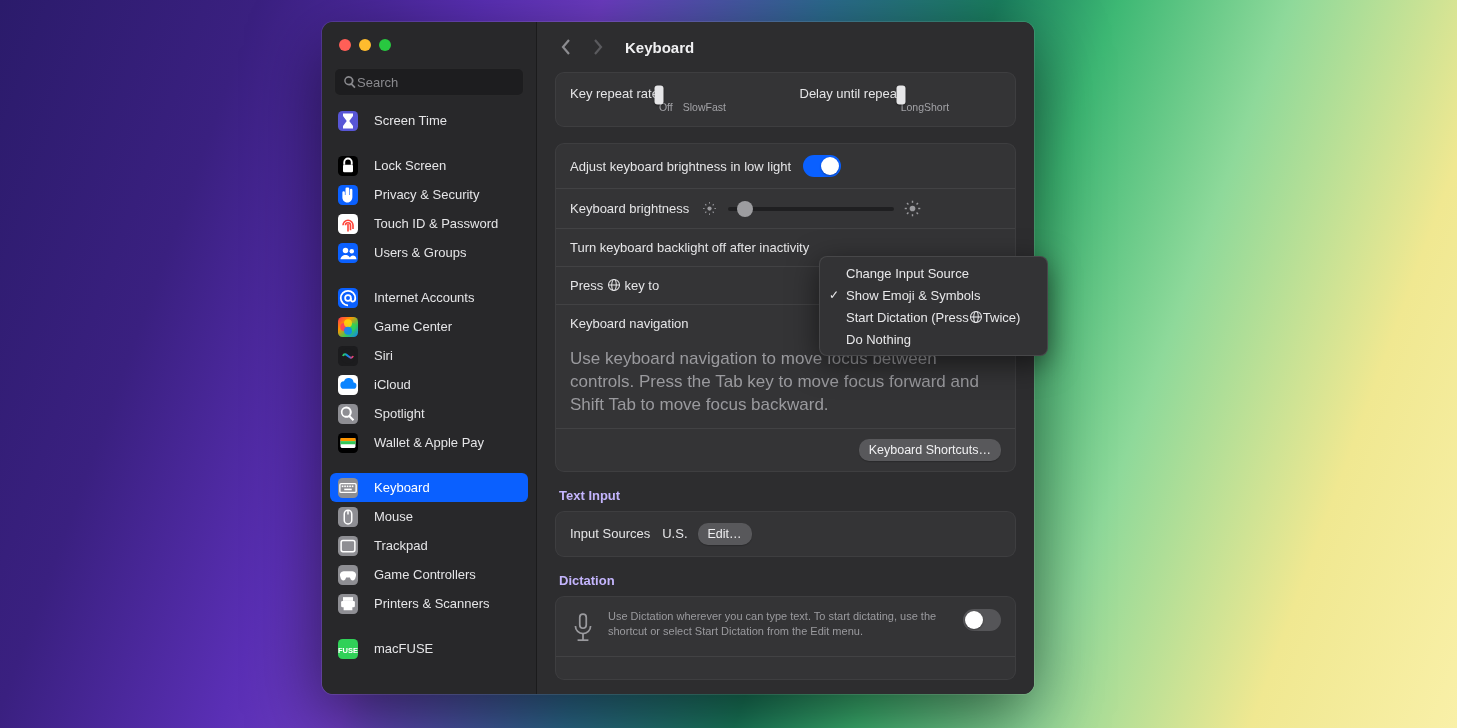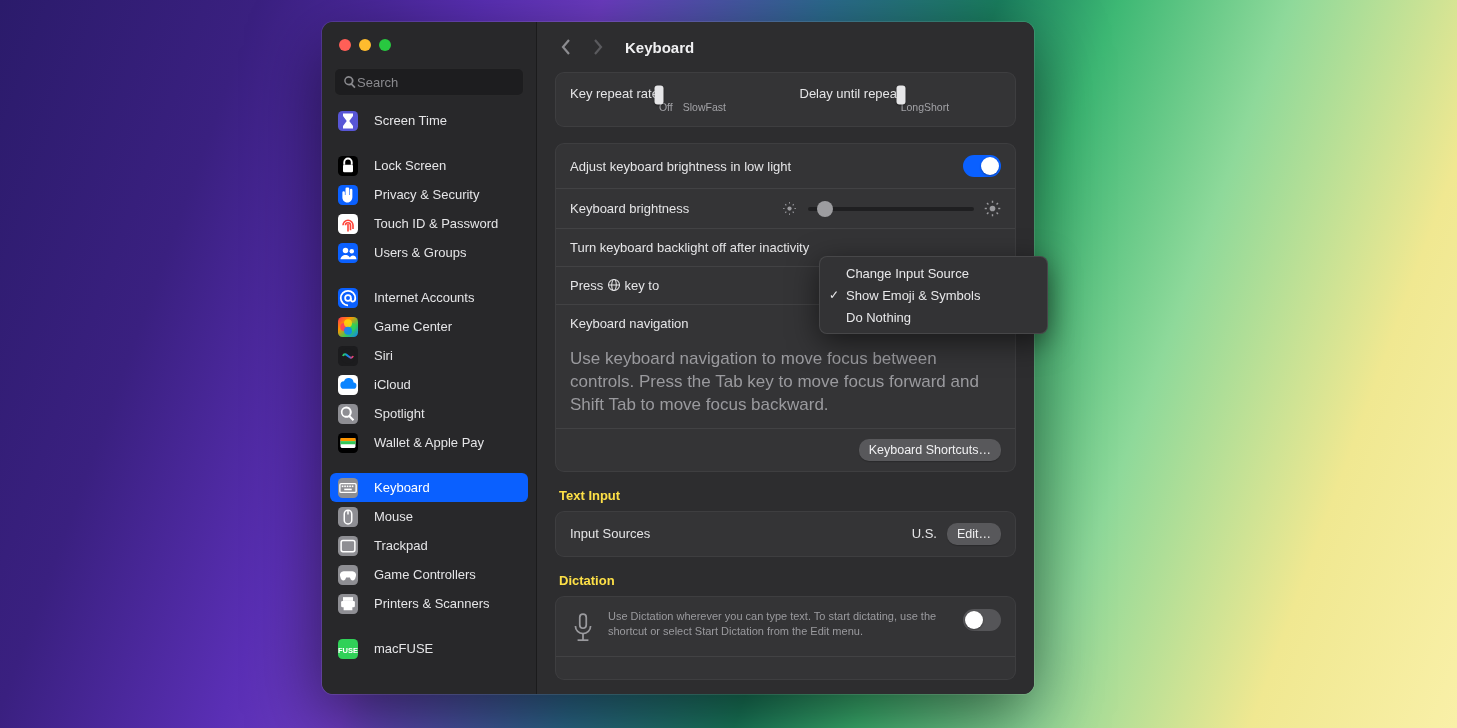--- a/index.html
+++ b/index.html
@@ -20,24 +20,24 @@
 .side-item .ico { width:20px; height:20px; border-radius:4.5px; display:flex; align-items:center; justify-content:center; flex-shrink:0; font-size:12px; color:#fff; }
 .side-gap { height:16px; }
 .content { flex:1; display:flex; flex-direction:column; background:#2d2d2f; position:relative; }
 .toolbar { height:50px; display:flex; align-items:center; padding:0 18px; gap:10px; }
 .nav-btn { width:22px; height:28px; display:flex; align-items:center; justify-content:center; color:#8c8c90; cursor:pointer; }
 .nav-btn svg{width:10px;height:16px;stroke:currentColor;stroke-width:2.2;fill:none}
 .title { color:#f0f0f2; font-size:15px; font-weight:700; margin-left:6px; }
 .main { flex:1; overflow-y:auto; padding:0 18px 18px; position:relative; }
 .main::-webkit-scrollbar{width:14px}.main::-webkit-scrollbar-thumb{background:rgba(120,120,128,.5);border-radius:10px;border:3px solid transparent;background-clip:content-box}
 .card { background:#343436; border:1px solid rgba(255,255,255,.05); border-radius:9px; margin-bottom:16px; }
-.row { padding:11px 14px; display:flex; align-items:center; justify-content:space-between; gap:12px; color:#e5e5e7; font-size:13px; border-top:1px solid rgba(255,255,255,.07); }
+.row { padding:11px 14px; display:flex; align-items:center; gap:12px; color:#e5e5e7; font-size:13px; border-top:1px solid rgba(255,255,255,.07); }
 .row:first-child { border-top:none; }
 .row.vertical { display:block; }
-.section-label { color:#fde047; font-size:13px; font-weight:600; padding:0 4px 8px; }
+.section-label { color:#c4b5fd; font-size:13px; font-weight:600; padding:0 4px 8px; }
 .sublabel { color:#9a9a9e; font-size:17px; line-height:1.35; margin-top:17px; }
 .slider-row { display:flex; gap:28px; padding:13px 14px 11px; }
 .slider-col { flex:1; display:flex; flex-direction:row;text-align:center; }
 .slider-title { color:#e5e5e7; font-size:13px; margin-bottom:14px; }
 .slider { position:relative; height:18px; }
 .track { position:absolute; left:0; right:0; top:50%; height:4px; background:#1f1f21; border-radius:2px; transform:translateY(-50%); }
 .ticks { position:absolute; left:0; right:0; top:2px; height:14px; display:flex; justify-content:space-between; }
 .ticks span { width:1px; background:#6a6a6e; }
 .knob { position:absolute; top:50%; width:9px; height:19px; background:#e6e6e8; border-radius:3px; transform:translate(-50%,-50%); box-shadow:0 1px 2px rgba(0,0,0,.4); }
 .slider-labels { display:flex; justify-content:space-between; color:#a2a2a6; font-size:10.5px; margin-top:15px; }
@@ -45,21 +45,21 @@
 .toggle.on { background:#0a60ff; }
 .toggle.off { background:#555558; }
 .toggle::after { content:''; position:absolute; width:18px; height:18px; border-radius:50%; background:#fff; top:2px; box-shadow:0 1px 2px rgba(0,0,0,.3); }
 .toggle.on::after { right:2px; }
 .toggle.off::after { left:2px; }
 .bslider { flex:1; max-width:220px; display:flex; align-items:center; gap:10px; }
 .bslider .trk { flex:1; height:4px; background:#1f1f21; border-radius:2px; position:relative; }
 .bslider .kb { position:absolute; left:10%; top:50%; width:16px; height:16px; border-radius:50%; background:#9d9da0; transform:translate(-50%,-50%); }
 .sunicon { width:17px; height:17px; color:#9a9a9e; }
 .btn { background:#58585b; color:#f0f0f2; border:none; border-radius:10px; padding:4px 10px; font-size:12.5px; cursor:pointer; box-shadow:0 1px 1px rgba(0,0,0,.2); }
-.value-text { color:#e5e5e7; font-size:13px;margin-left:32px; }
+.value-text { color:#e5e5e7; font-size:13px; }
 .right-group { display:flex; align-items:center; gap:10px; }
 .btn-row { padding:10px 14px; display:flex; justify-content:flex-end; border-top:1px solid rgba(255,255,255,.07); }
 .dict-row { display:flex; align-items:flex-start; gap:12px; padding:12px 14px; }
 .mic { width:26px; color:#9a9a9e; flex-shrink:0; margin-top:3px; }
 .dict-text { flex:1; color:#9a9a9e; font-size:11px; line-height:1.35; }
 
 .popup { position:absolute; left:819px; top:256px; width:229px; background:#333335; border:1px solid rgba(255,255,255,.1); border-radius:8px; box-shadow:0 8px 30px rgba(0,0,0,.55); padding:5px 0; z-index:100; }
 .popup-item { height:22px; display:flex; align-items:center; padding:0 12px 0 26px; color:#e8e8ea; font-size:13px; position:relative; cursor:pointer; }
 .popup-item.checked::before { content:'✓'; position:absolute; left:9px; font-size:12px; }
 .globe { display:inline-flex; width:14px; height:14px; vertical-align:-2px; }
@@ -410,14 +410,21 @@
         </div>
       </div>
 
     </div>
   </div>
 </div>
 
 <div class="popup" id="popup">
     <div class="popup-item">Change Input Source</div>
     <div class="popup-item checked">Show Emoji &amp; Symbols</div>
+    <div class="popup-item">Start Dictation (Press <span class="globe">
+        <svg viewBox="0 0 16 16" fill="none" stroke="#e8e8ea" stroke-width="1.2">
+          <circle cx="8" cy="8" r="6.3"></circle>
+          <ellipse cx="8" cy="8" rx="2.6" ry="6.3"></ellipse>
+          <line x1="1.7" y1="8" x2="14.3" y2="8"></line>
+        </svg>
+      </span> Twice)</div>
     <div class="popup-item">Do Nothing</div>
   </div>
 
 </body></html>

